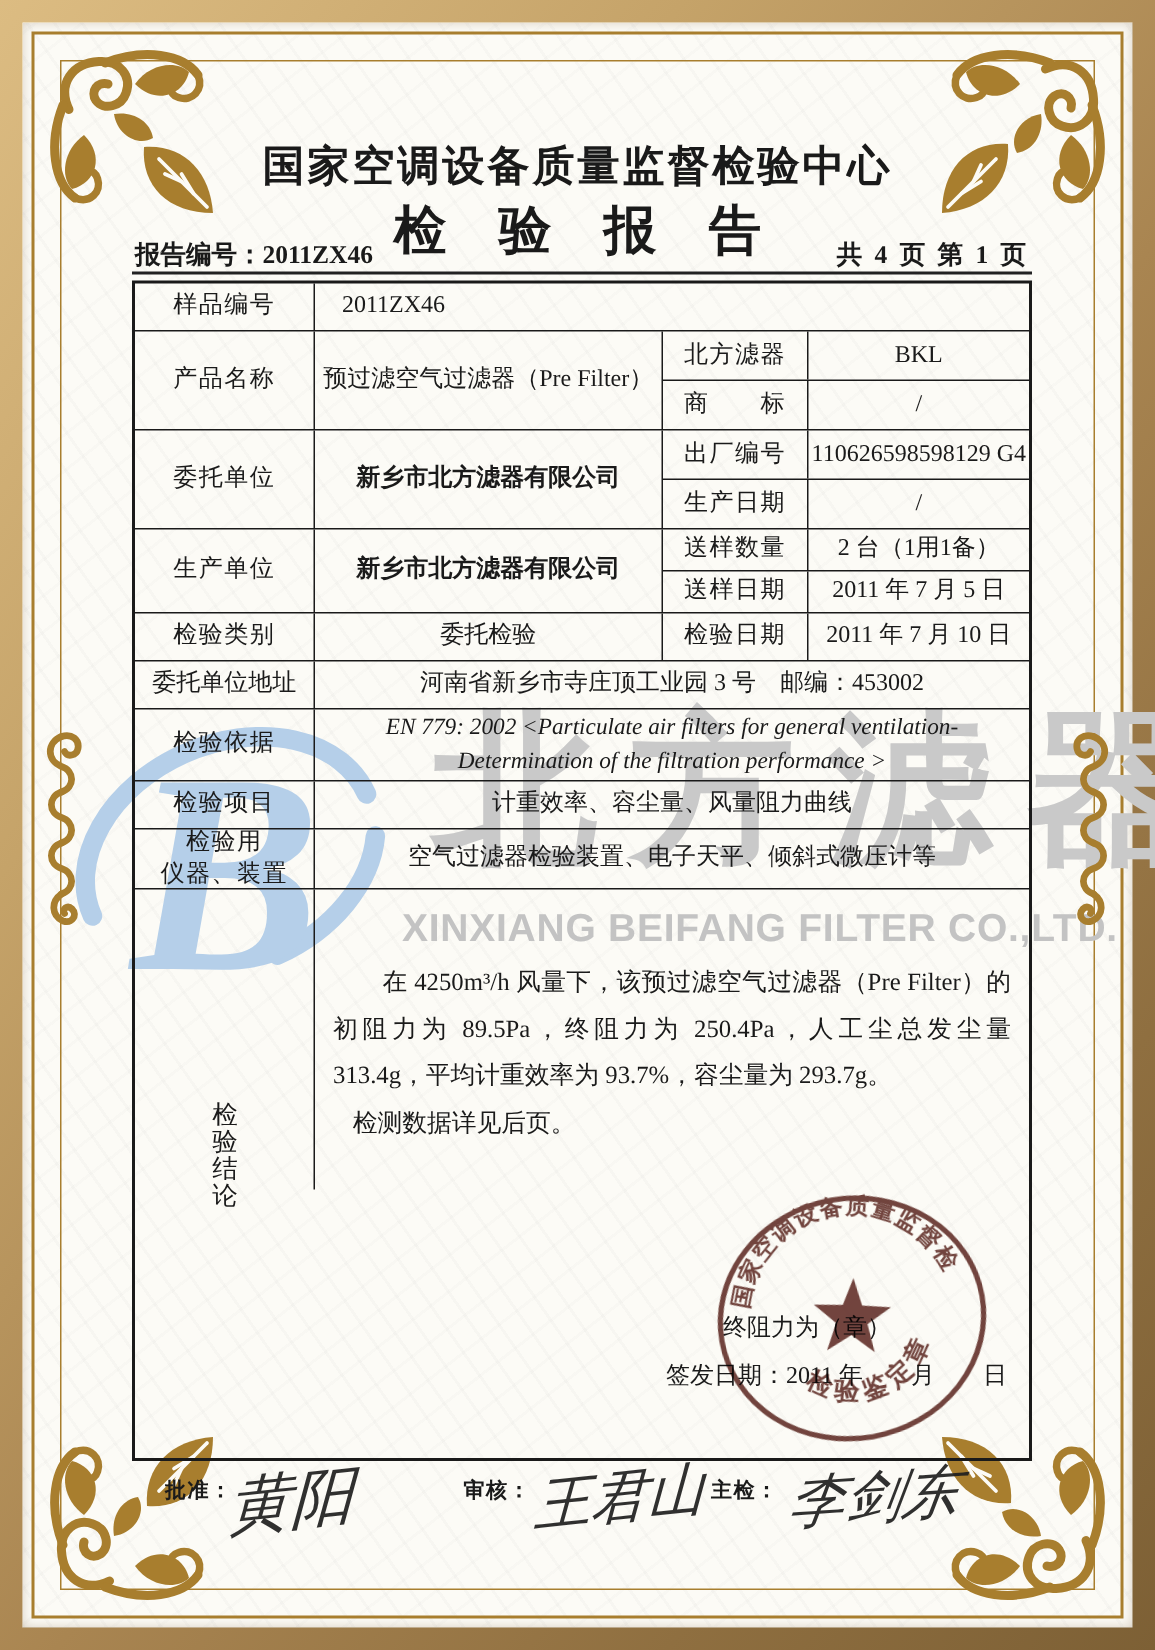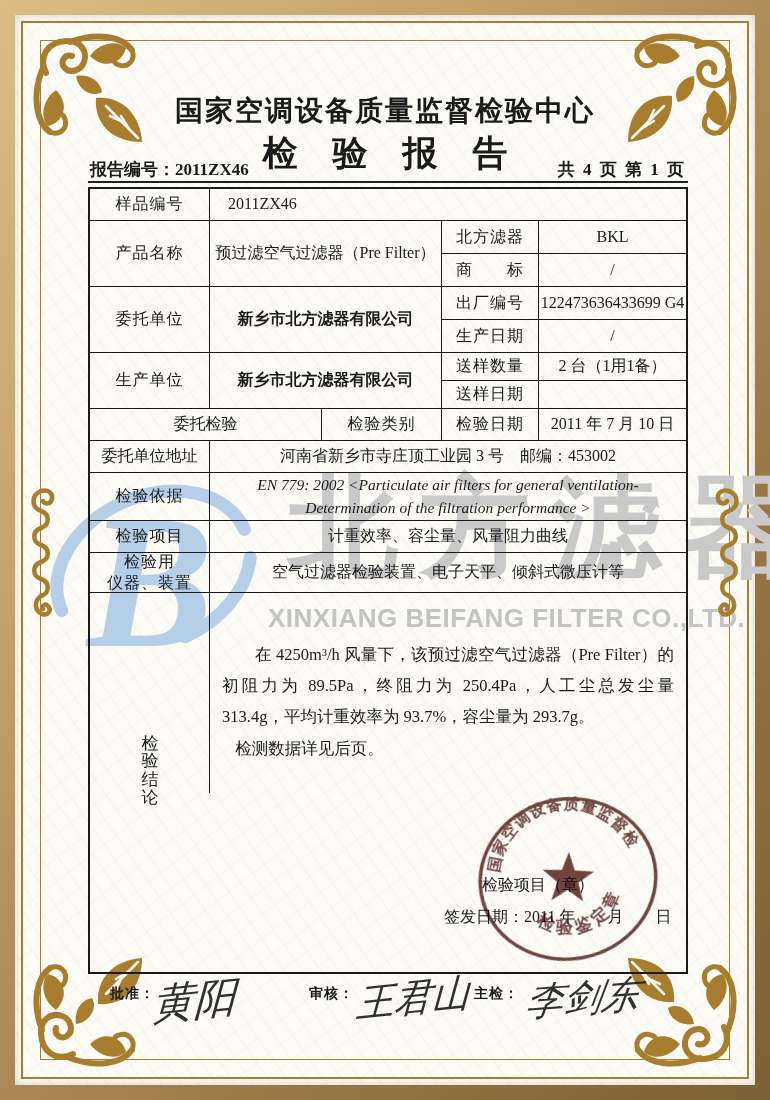--- a/index.html
+++ b/index.html
@@ -244,46 +244,47 @@
         </div>
       </div>
     </div>
 
     <div class="trow" style="height:66px">
       <div class="cell c1">委托单位</div>
       <div class="cell c2" style="font-weight:bold">新乡市北方滤器有限公司</div>
       <div class="sub">
         <div class="sub-r">
           <div class="cell sl">出厂编号</div>
-          <div class="cell sv">122473636433699 G4</div>
+          <div class="cell sv">110626598598129 G4</div>
         </div>
         <div class="sub-r">
           <div class="cell sl">生产日期</div>
           <div class="cell sv">/</div>
         </div>
       </div>
     </div>
 
     <div class="trow" style="height:56px">
       <div class="cell c1">生产单位</div>
       <div class="cell c2" style="font-weight:bold">新乡市北方滤器有限公司</div>
       <div class="sub">
         <div class="sub-r">
           <div class="cell sl">送样数量</div>
           <div class="cell sv">2 台（1用1备）</div>
         </div>
         <div class="sub-r">
           <div class="cell sl">送样日期</div>
+          <div class="cell sv">2011 年 7 月 5 日</div>
         </div>
       </div>
     </div>
 
     <div class="trow" style="height:32px">
+      <div class="cell c1">检验类别</div>
       <div class="cell c2">委托检验</div>
-      <div class="cell c1">检验类别</div>
       <div class="sub">
         <div class="sub-r">
           <div class="cell sl">检验日期</div>
           <div class="cell sv">2011 年 7 月 10 日</div>
         </div>
       </div>
     </div>
 
     <div class="trow" style="height:32px">
       <div class="cell c1" style="letter-spacing:0">委托单位地址</div>
@@ -310,21 +311,21 @@
 
     <div class="trow" style="flex:1">
       <div class="cell c1 concl-c1">
         <span class="concl-label">检验结论</span>
       </div>
       <div class="concl-body">
         <div class="concl-text">
           <p class="concl-p1">在 4250m³/h 风量下，该预过滤空气过滤器（Pre Filter）的初阻力为 89.5Pa，终阻力为 250.4Pa，人工尘总发尘量 313.4g，平均计重效率为 93.7%，容尘量为 293.7g。</p>
           <p class="concl-p2">检测数据详见后页。</p>
         </div>
-        <div class="issue-unit">检验项目（章）</div>
+        <div class="issue-unit">终阻力为（章）</div>
         <div class="issue-date">签发日期：2011 年　　月　　日</div>
 
         <svg class="stamp" viewBox="-102 -96 204 192">
           <ellipse cx="0" cy="0" rx="88" ry="80" fill="none" stroke="currentColor" stroke-width="3.5"></ellipse>
           <defs>
             <path id="arcTop" d="M -66.9 -17.9 A 69 69 0 0 1 66.9 -17.9"></path>
             <path id="arcBot" d="M -46.8 27 A 54 54 0 0 0 46.8 27"></path>
           </defs>
           <text font-size="15.5" font-weight="bold" fill="currentColor" letter-spacing="1" font-family="Liberation Serif, DejaVu Serif, serif">
             <textPath href="#arcTop" startOffset="0">国家空调设备质量监督检验中心</textPath>

